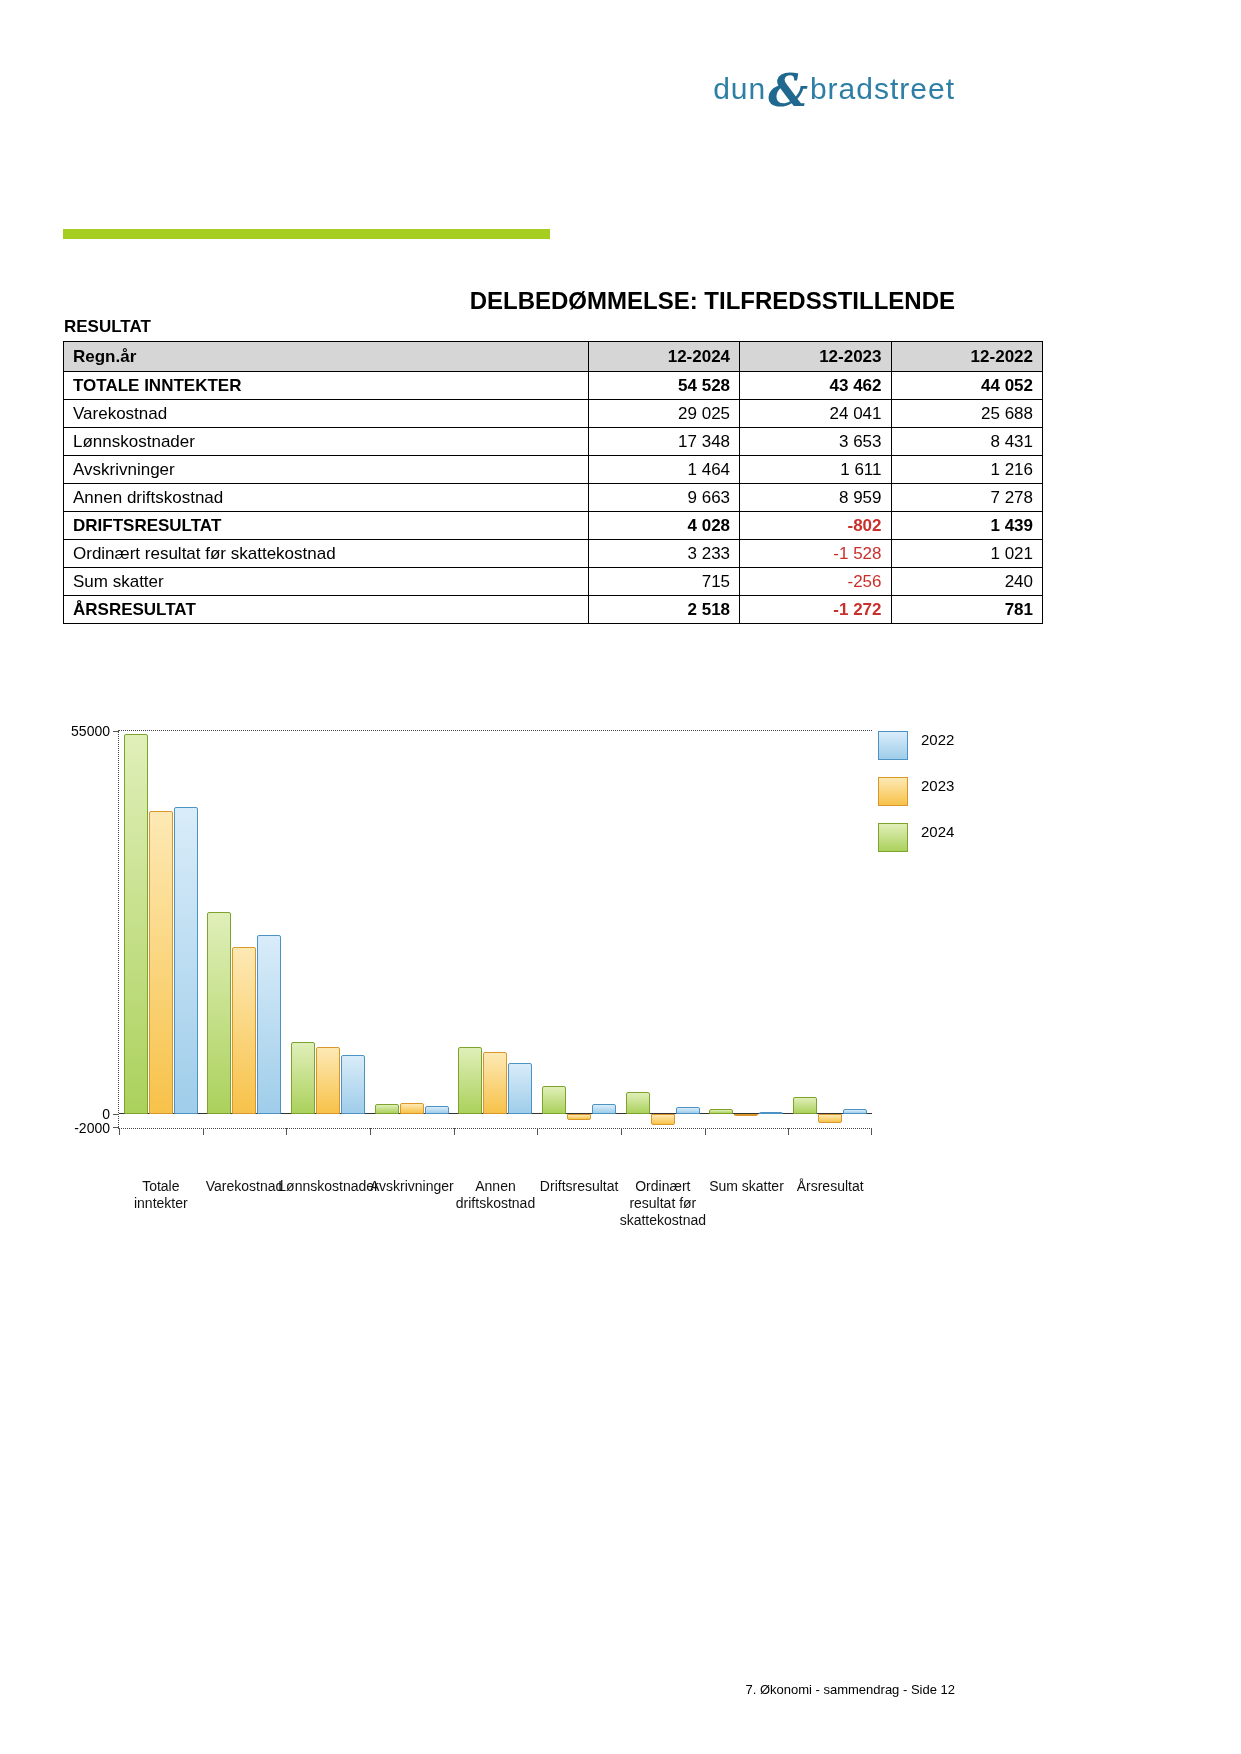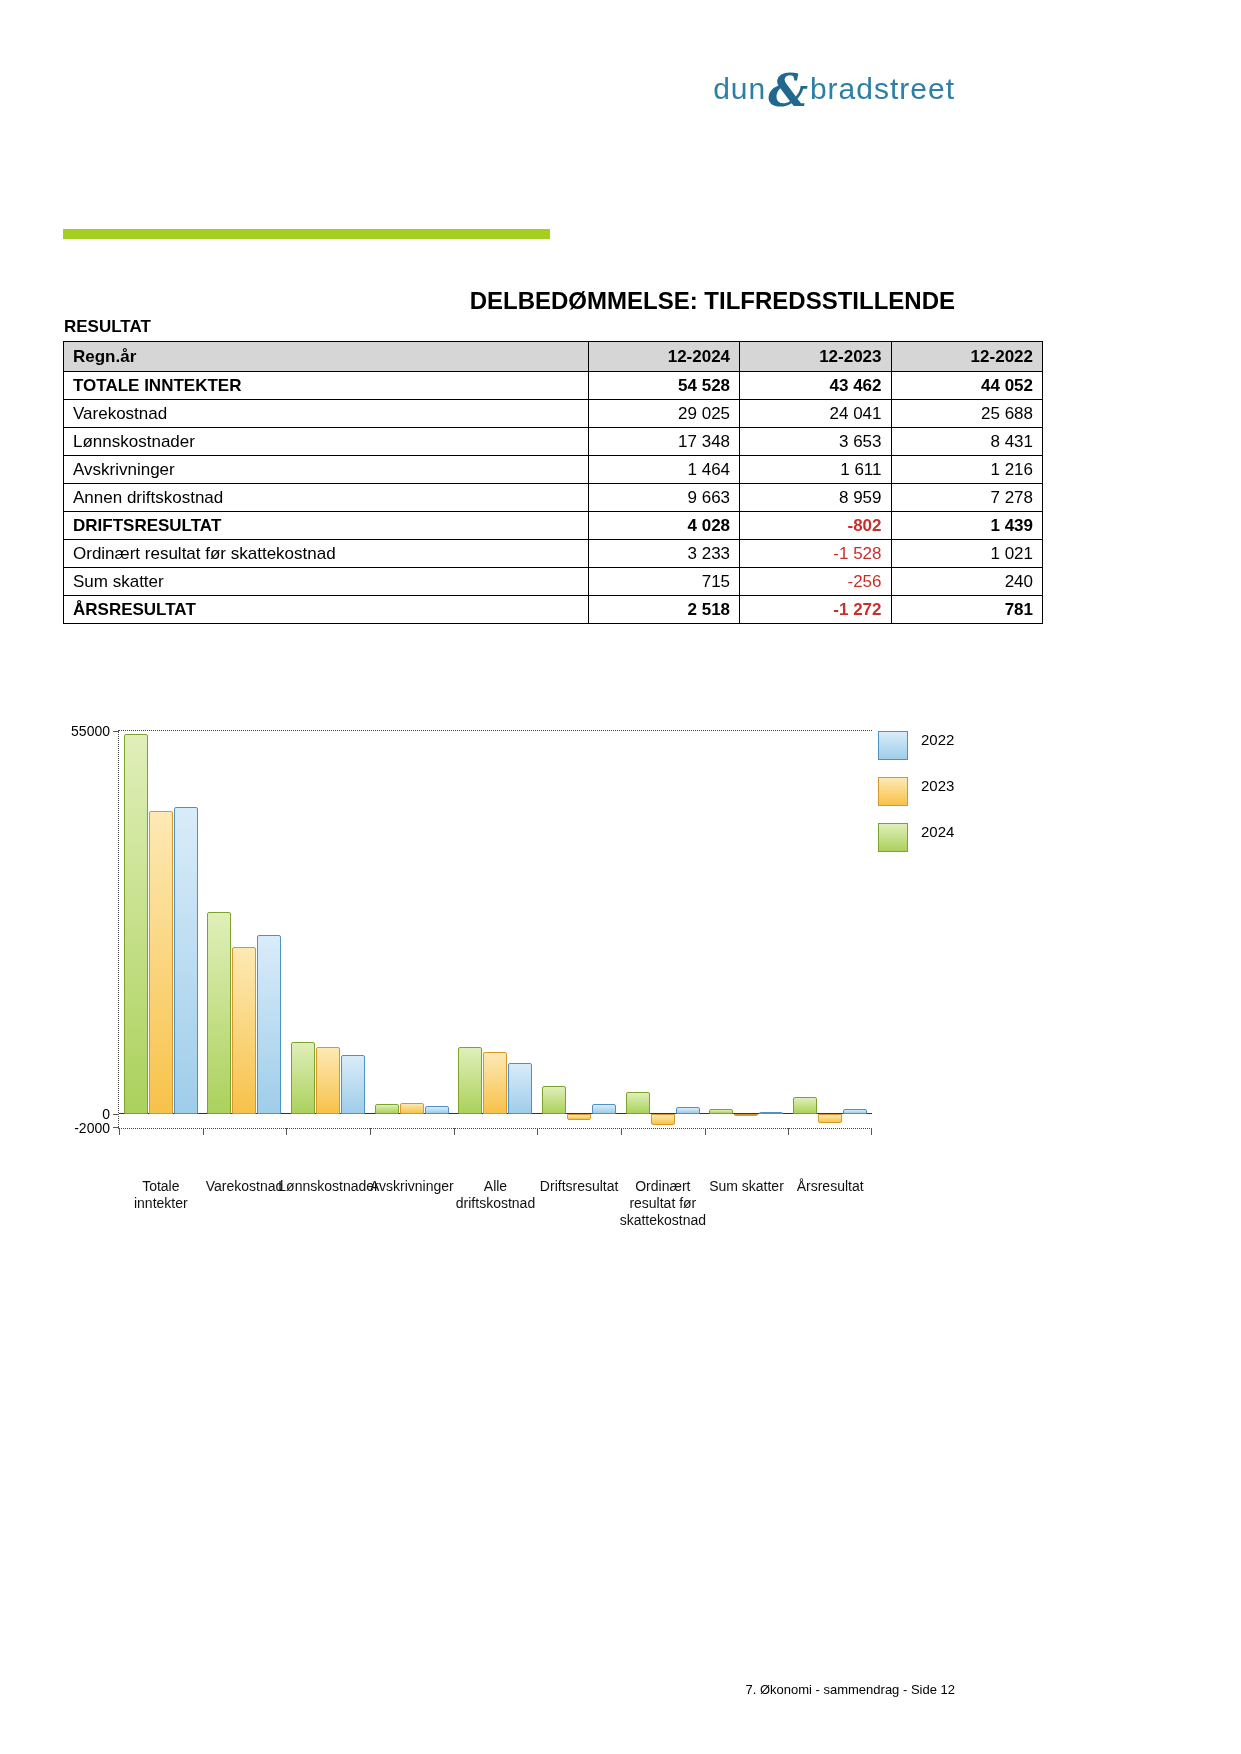--- a/index.html
+++ b/index.html
@@ -172,21 +172,21 @@
           <div class="bar" style="left: 4.83333px; width: 24px; height: 10.1966px; bottom: 13.9298px; border-radius: 2px 2px 0px 0px; border: 1px solid rgb(125, 163, 45); background: linear-gradient(rgb(224, 239, 185), rgb(171, 209, 92));"></div>
           <div class="bar" style="left: 29.8333px; width: 24px; height: 11.2205px; bottom: 13.9298px; border-radius: 2px 2px 0px 0px; border: 1px solid rgb(216, 150, 43); background: linear-gradient(rgb(253, 233, 180), rgb(247, 194, 74));"></div>
           <div class="bar" style="left: 54.8333px; width: 24px; height: 8.46933px; bottom: 13.9298px; border-radius: 2px 2px 0px 0px; border: 1px solid rgb(77, 146, 196); background: linear-gradient(rgb(217, 236, 249), rgb(159, 205, 234));"></div>
         </div>
         <div class="x-label" style="left: 243px; width: 99.6667px;">Avskrivninger</div>
         <div class="bar-group" style="left: 334.667px; width: 83.6667px;">
           <div class="bar" style="left: 4.83333px; width: 24px; height: 67.3019px; bottom: 13.9298px; border-radius: 2px 2px 0px 0px; border: 1px solid rgb(125, 163, 45); background: linear-gradient(rgb(224, 239, 185), rgb(171, 209, 92));"></div>
           <div class="bar" style="left: 29.8333px; width: 24px; height: 62.3986px; bottom: 13.9298px; border-radius: 2px 2px 0px 0px; border: 1px solid rgb(216, 150, 43); background: linear-gradient(rgb(253, 233, 180), rgb(247, 194, 74));"></div>
           <div class="bar" style="left: 54.8333px; width: 24px; height: 50.6906px; bottom: 13.9298px; border-radius: 2px 2px 0px 0px; border: 1px solid rgb(77, 146, 196); background: linear-gradient(rgb(217, 236, 249), rgb(159, 205, 234));"></div>
         </div>
-        <div class="x-label" style="left: 326.667px; width: 99.6667px;">Alle
+        <div class="x-label" style="left: 326.667px; width: 99.6667px;">Annen
 driftskostnad</div>
         <div class="bar-group" style="left: 418.333px; width: 83.6667px;">
           <div class="bar" style="left: 4.83333px; width: 24px; height: 28.0547px; bottom: 13.9298px; border-radius: 2px 2px 0px 0px; border: 1px solid rgb(125, 163, 45); background: linear-gradient(rgb(224, 239, 185), rgb(171, 209, 92));"></div>
           <div class="bar" style="left: 29.8333px; width: 24px; height: 5.58586px; top: 383.07px; border-radius: 0px 0px 2px 2px; border: 1px solid rgb(216, 150, 43); background: linear-gradient(rgb(253, 233, 180), rgb(247, 194, 74));"></div>
           <div class="bar" style="left: 54.8333px; width: 24px; height: 10.0225px; bottom: 13.9298px; border-radius: 2px 2px 0px 0px; border: 1px solid rgb(77, 146, 196); background: linear-gradient(rgb(217, 236, 249), rgb(159, 205, 234));"></div>
         </div>
         <div class="x-label" style="left: 410.333px; width: 99.6667px;">Driftsresultat</div>
         <div class="bar-group" style="left: 502px; width: 83.6667px;">
           <div class="bar" style="left: 4.83333px; width: 24px; height: 22.5176px; bottom: 13.9298px; border-radius: 2px 2px 0px 0px; border: 1px solid rgb(125, 163, 45); background: linear-gradient(rgb(224, 239, 185), rgb(171, 209, 92));"></div>
           <div class="bar" style="left: 29.8333px; width: 24px; height: 10.6424px; top: 383.07px; border-radius: 0px 0px 2px 2px; border: 1px solid rgb(216, 150, 43); background: linear-gradient(rgb(253, 233, 180), rgb(247, 194, 74));"></div>

